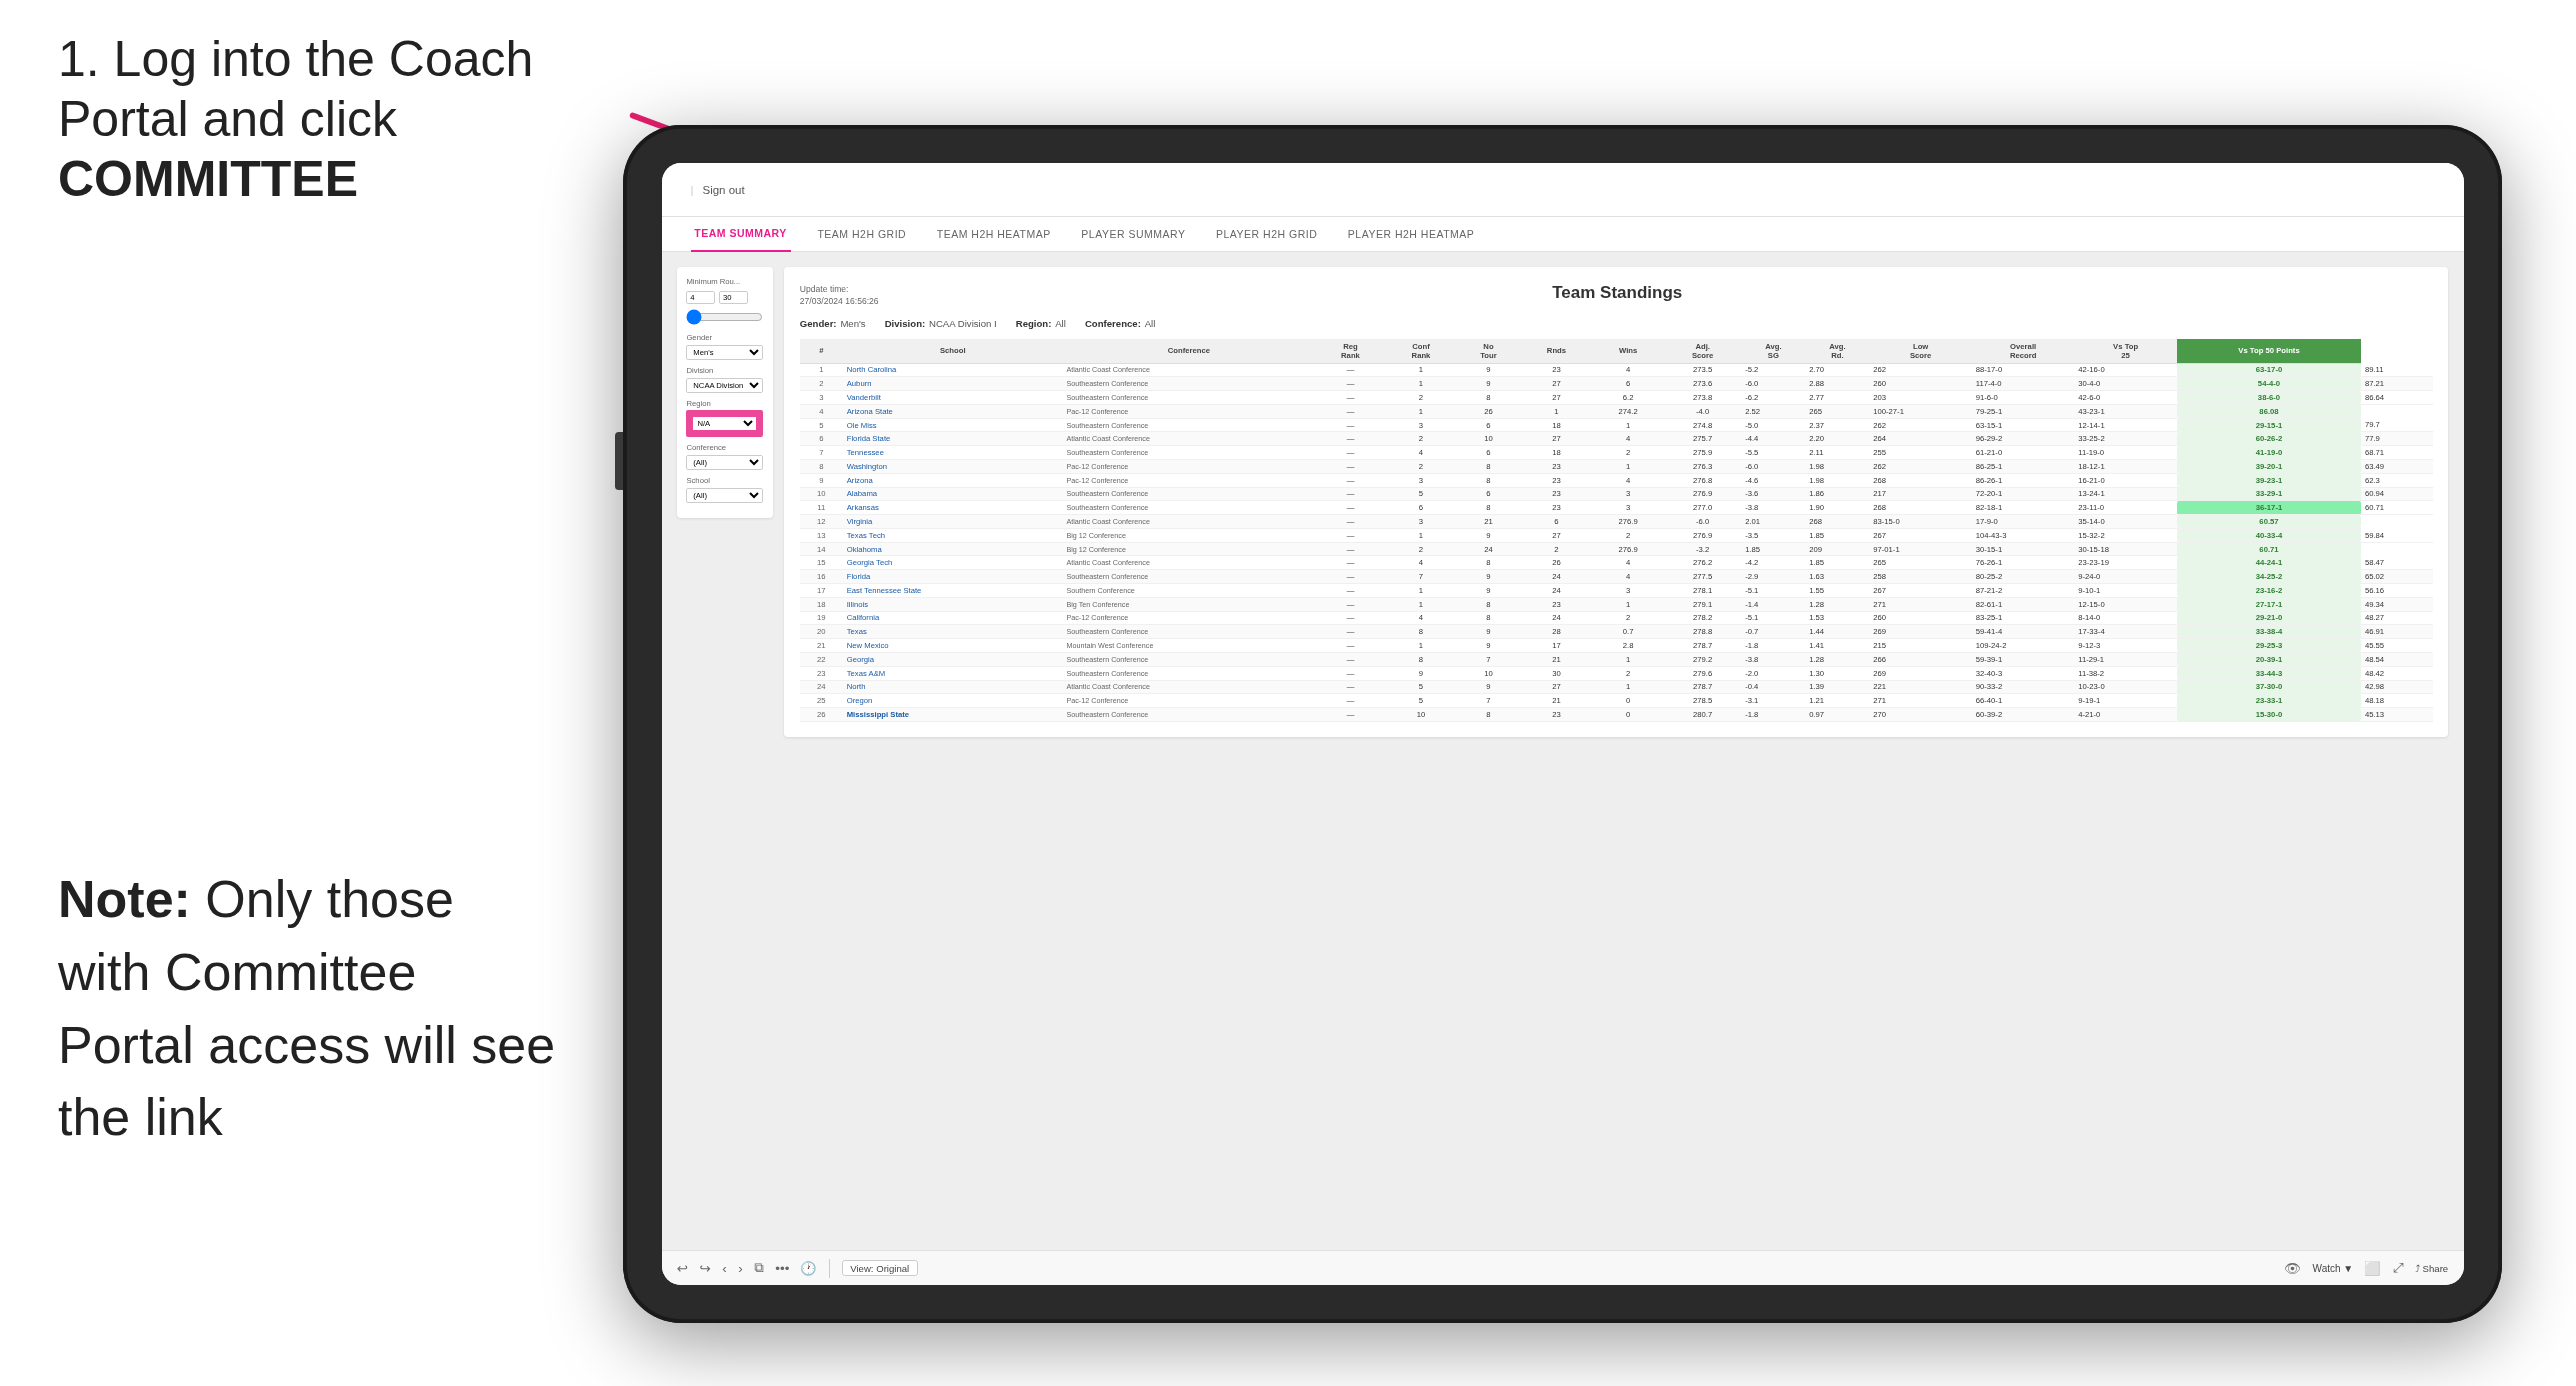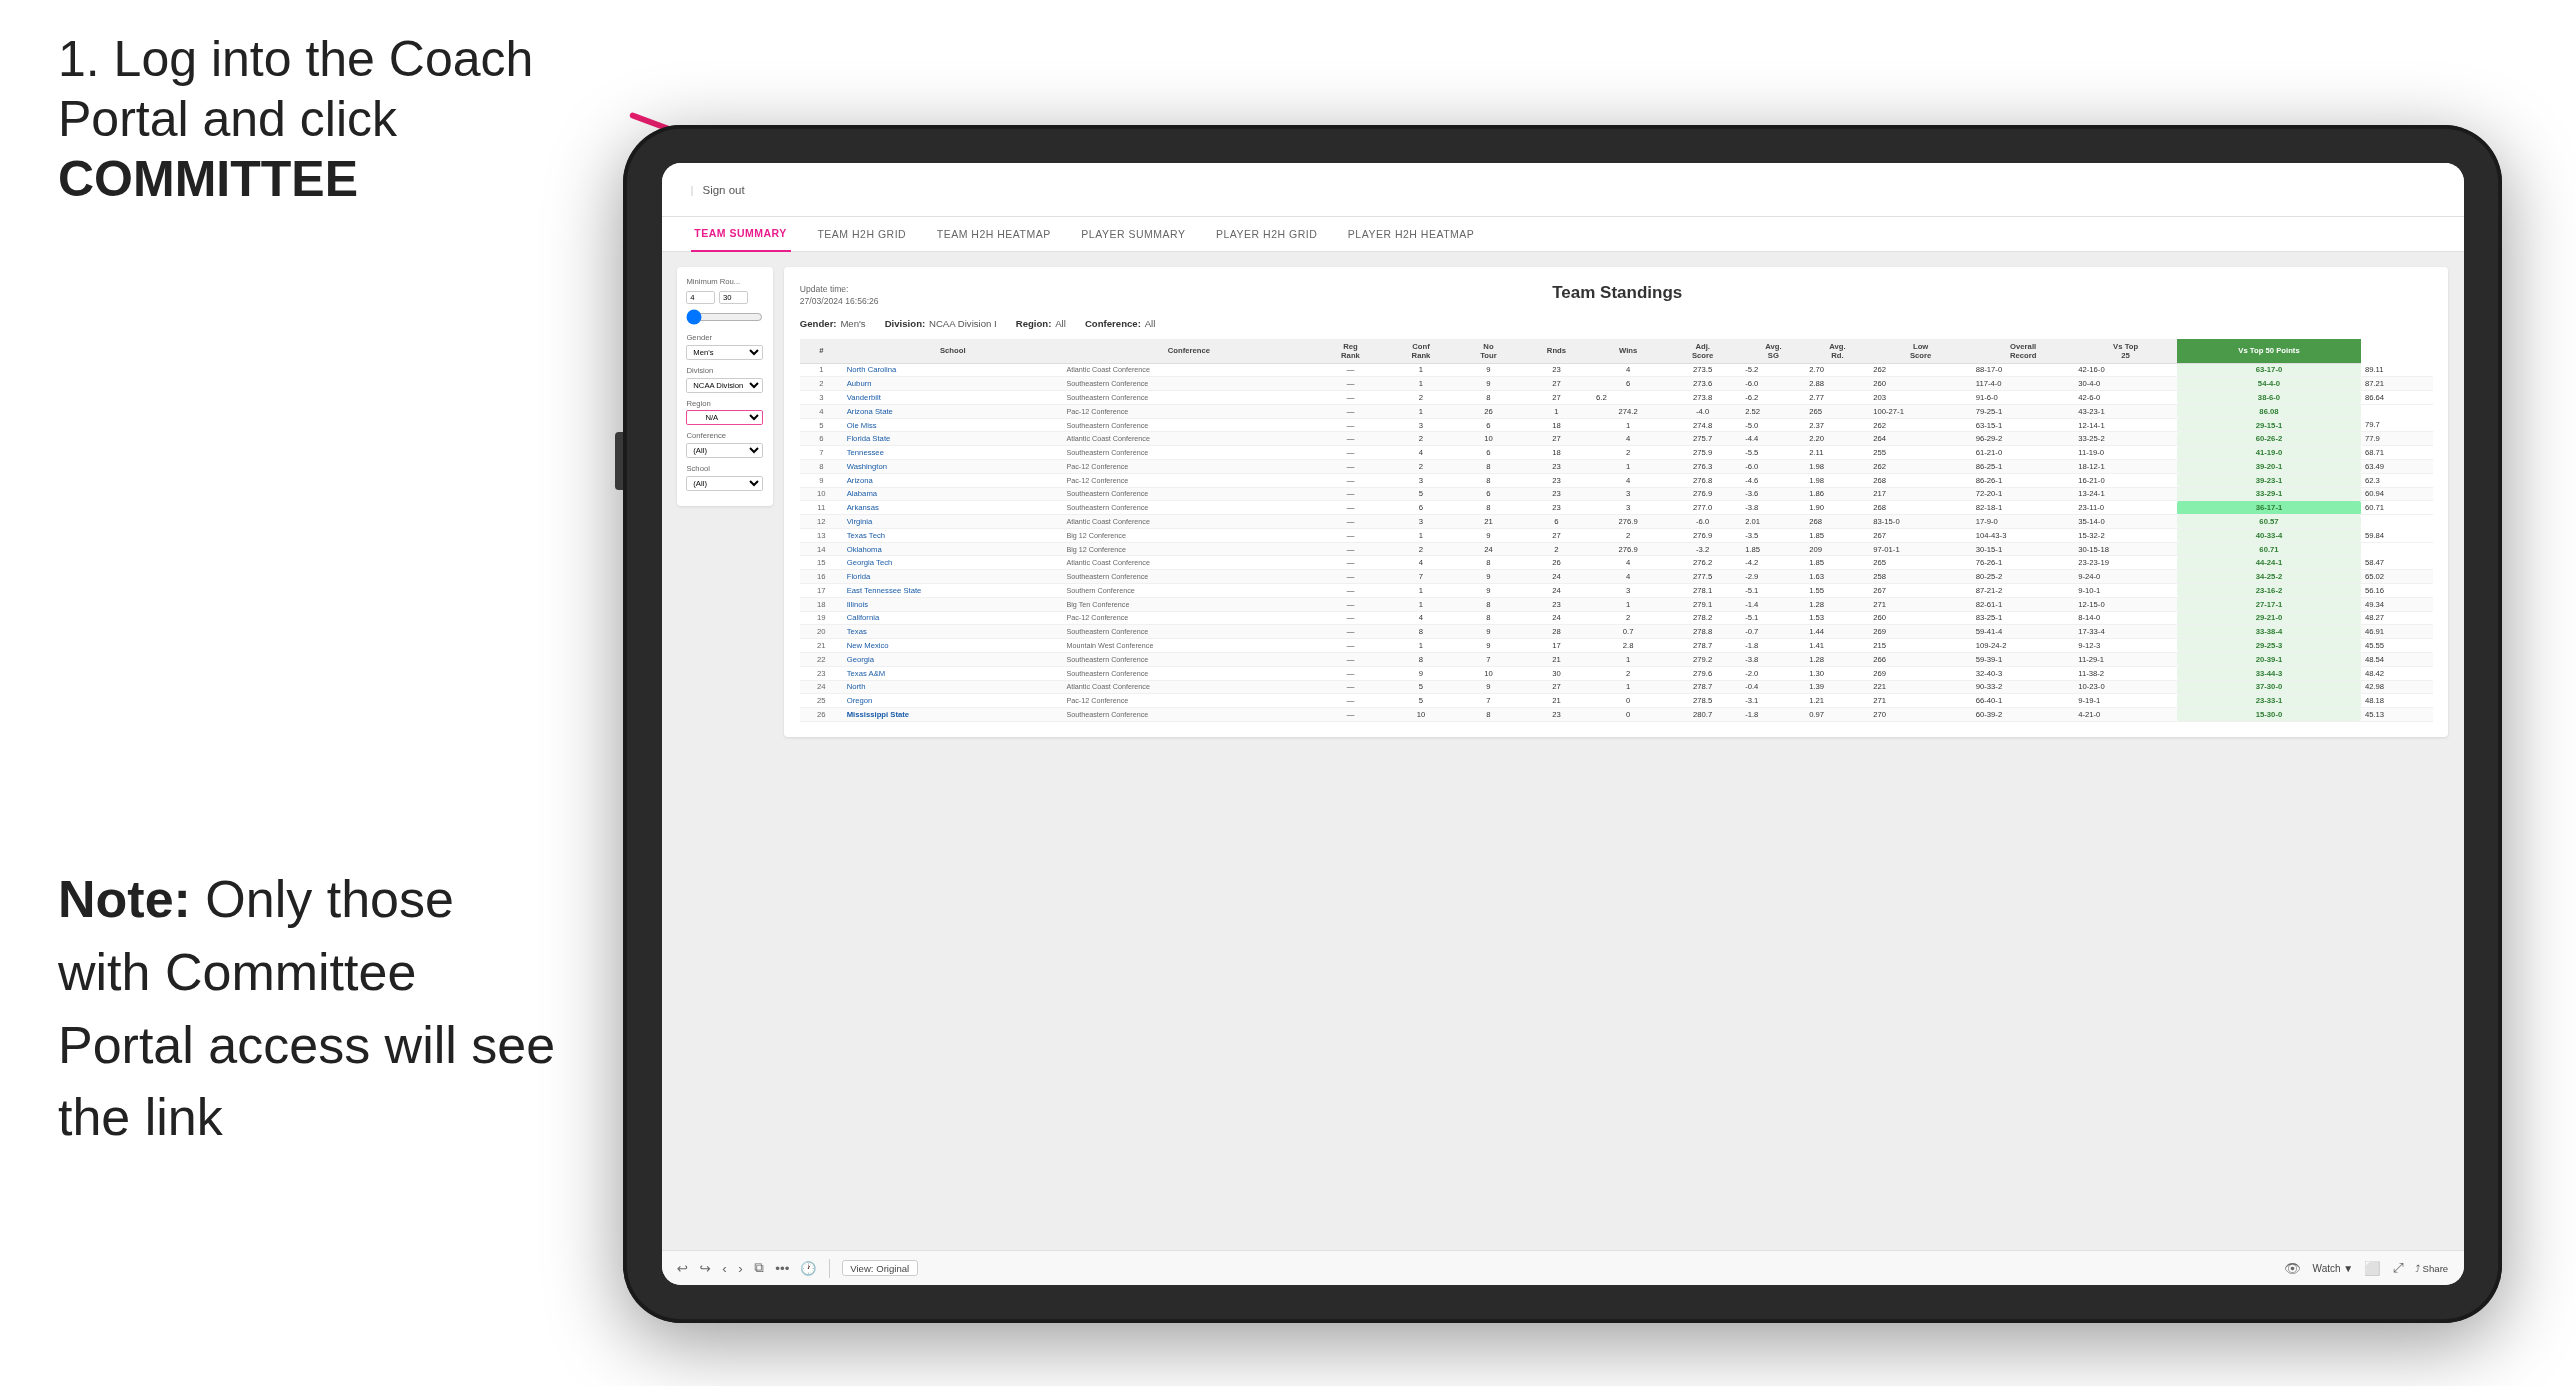--- a/index.html
+++ b/index.html
@@ -432,21 +432,21 @@
 
           <div class="control-group" style="margin-bottom:5.8px;">
             <div class="control-label">Division</div>
             <select class="control-select" style="font-size:7.7px; border:1px solid #ccc; border-radius:1.9px; padding:1px 1.9px; width:77px;">
               <option>NCAA Division I</option>
             </select>
           </div>
 
           <div class="control-group" style="margin-bottom:5.8px;">
             <div class="control-label">Region</div>
-            <select class="control-select" style="font-size:7.7px; border:1px solid #ec4899; border-radius:1.9px; padding:1px 14px; width:77px;">
+            <select class="control-select" style="font-size:7.7px; border:7px solid #ec4899; border-radius:1.9px; padding:1px 0; width:77px;">
               <option>N/A</option>
             </select>
           </div>
 
           <div class="control-group" style="margin-bottom:5.8px;">
             <div class="control-label">Conference</div>
             <select class="control-select" style="font-size:7.7px; border:1px solid #ccc; border-radius:1.9px; padding:1px 1.9px; width:77px;">
               <option>(All)</option>
             </select>
           </div>
@@ -547,21 +547,21 @@
                     <td>87.21</td>
                   </tr>
                   <tr>
                     <td style="text-align: center; color: rgb(102, 102, 102);">3</td>
                     <td style="color: rgb(26, 92, 168); font-weight: 500; cursor: pointer;">Vanderbilt</td>
                     <td style="color: rgb(102, 102, 102); font-size: 7.2px;">Southeastern Conference</td>
                     <td style="text-align: center;">—</td>
                     <td style="text-align: center;">2</td>
                     <td style="text-align: center;">8</td>
                     <td style="text-align: center;">27</td>
-                    <td style="">6.2</td>
+                    <td style="text-align: center;">6.2</td>
                     <td style="text-align: center;">273.8</td>
                     <td>-6.2</td>
                     <td>2.77</td>
                     <td>203</td>
                     <td>91-6-0</td>
                     <td>42-6-0</td>
                     <td style="background-color: rgb(232, 245, 233); color: rgb(46, 125, 50); font-weight: 600; text-align: center; border-radius: 1.9px;">38-6-0</td>
                     <td>86.64</td>
                   </tr>
                   <tr>

